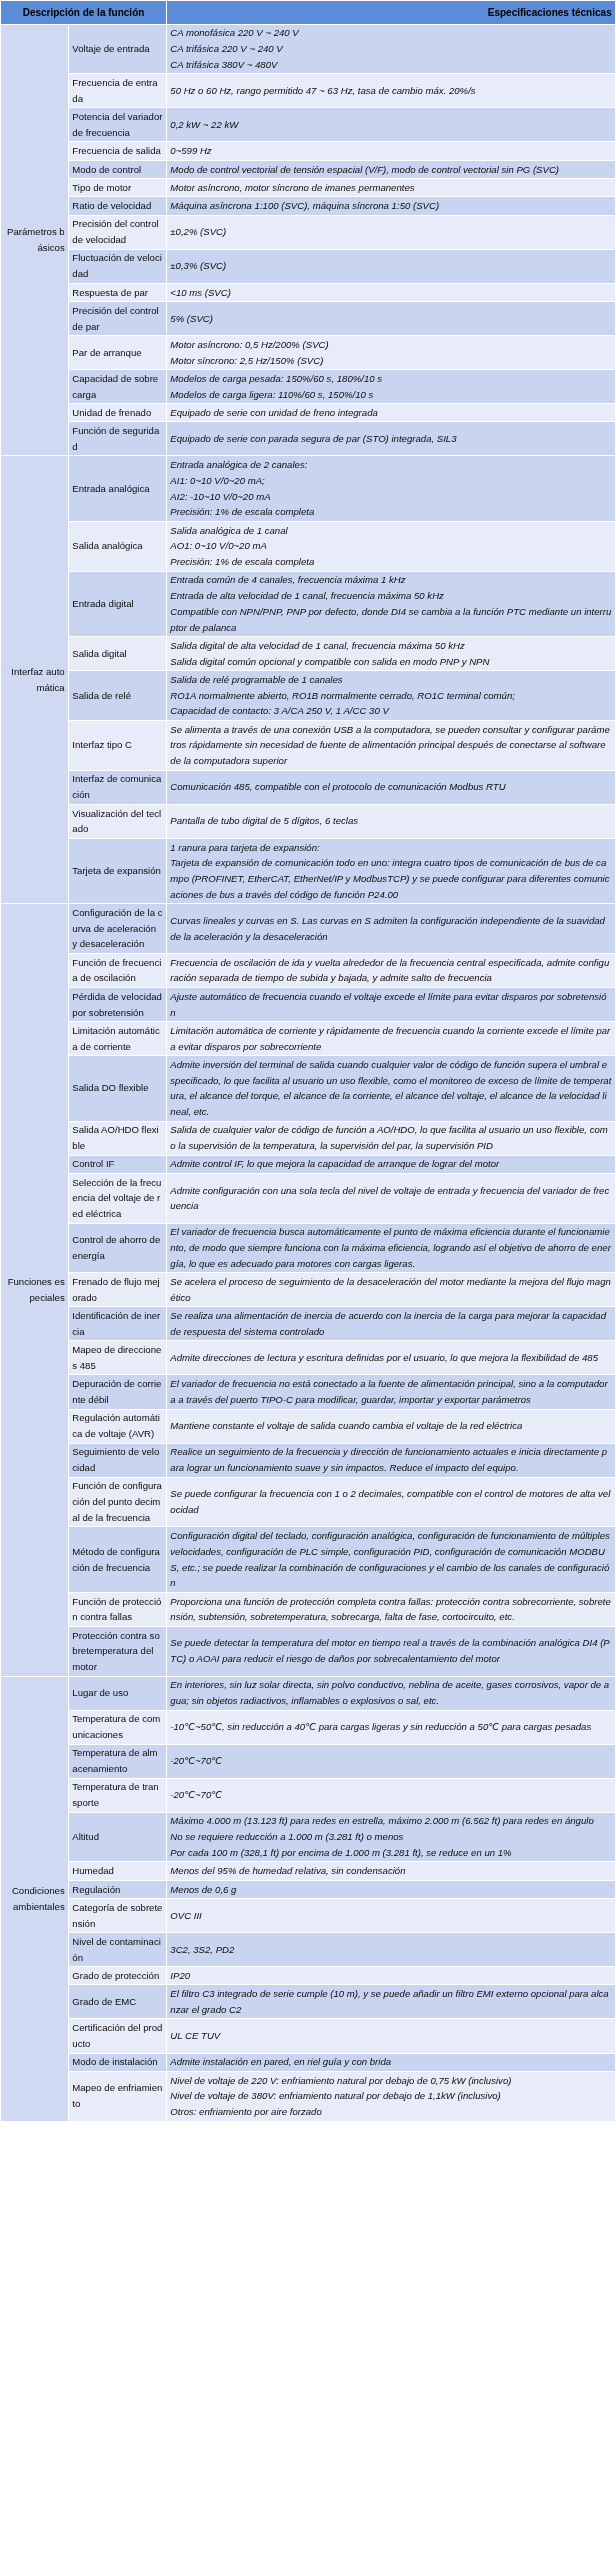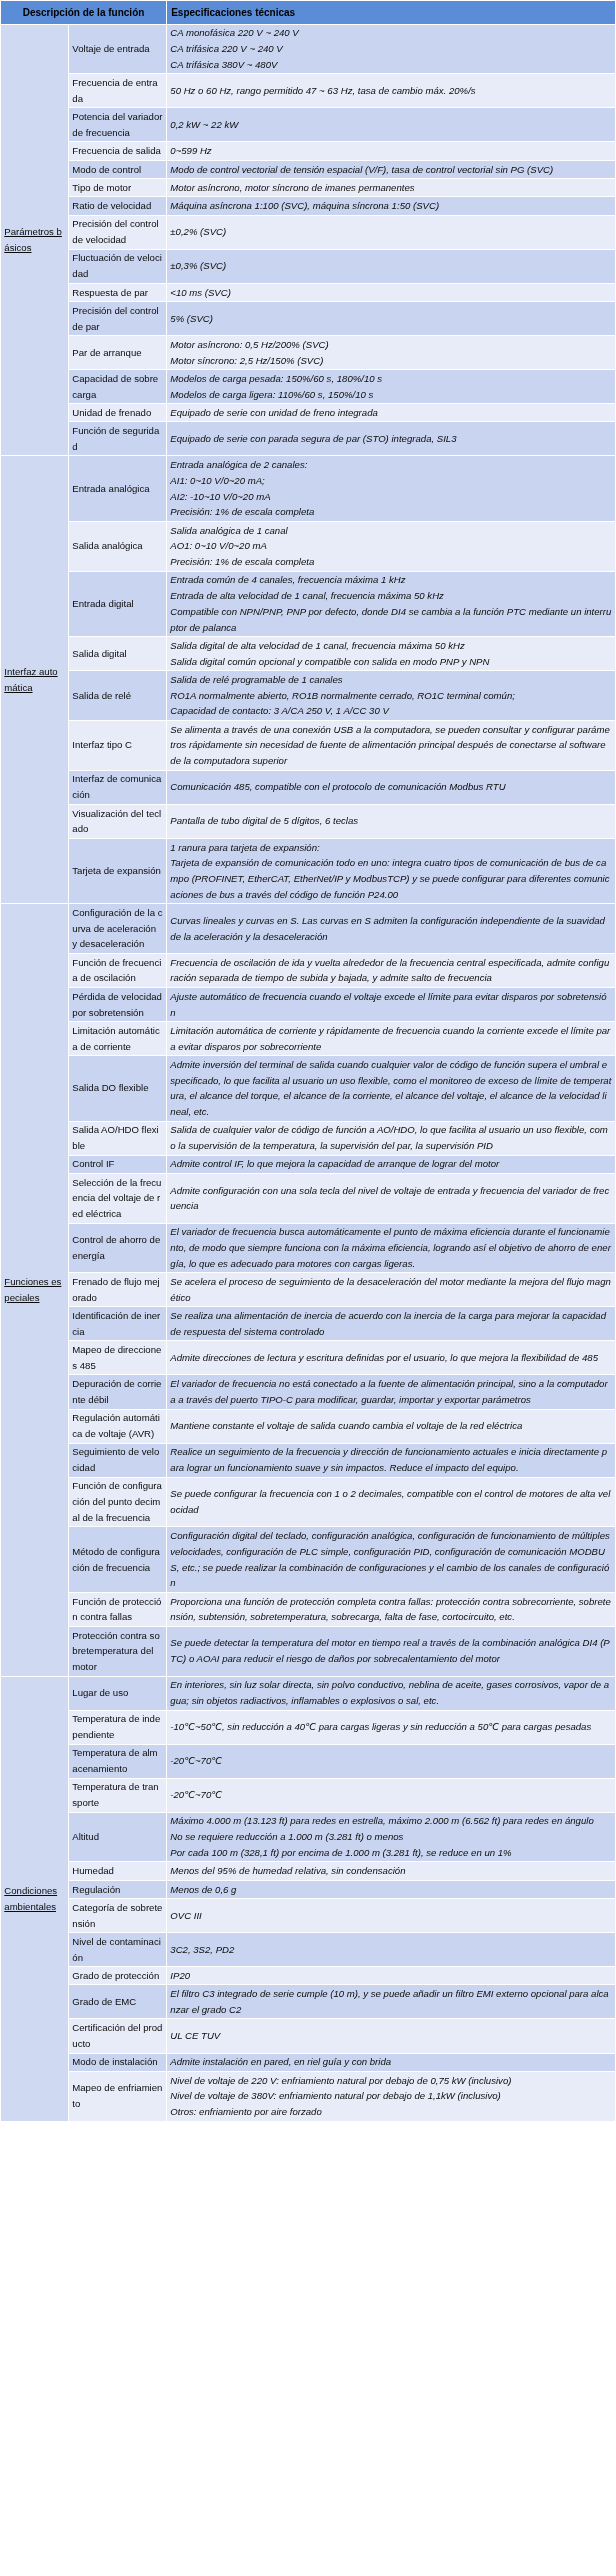--- a/index.html
+++ b/index.html
@@ -23,32 +23,31 @@
   }
   th{
     background:var(--header-bg);
     color:#000;
     font-size:10px;
     font-weight:bold;
     padding:5.8px 3.3px;
     vertical-align:middle;
   }
   th.h-fn{text-align:center;}
-  th.h-sp{text-align:left;padding-left:4.2px;}
+  th.h-sp{text-align:right;padding-left:4.2px;}
   td{
     font-size:9.6px;
     line-height:1.64;
     vertical-align:middle;
     word-break:break-all;
     padding:0.8px 3.3px;
   }
   td.cat{
     background:var(--cat-bg);
-    text-align:left;
-    text-decoration:underline;
+    text-align:right;
   }
   td.sp{white-space:pre-wrap;font-style:italic;}
   tr .dark{background:var(--row-dark);}
   tr .light{background:var(--row-light);}
 </style>
 </head>
 <body>
 
 <div class="page">
   <table class="specs">
@@ -78,21 +77,21 @@
         <tr>
           <td class="fn dark">Potencia del variador de frecuencia</td>
           <td class="sp dark">0,2 kW ~ 22 kW</td>
         </tr>
         <tr>
           <td class="fn light">Frecuencia de salida</td>
           <td class="sp light">0~599 Hz</td>
         </tr>
         <tr>
           <td class="fn dark">Modo de control</td>
-          <td class="sp dark">Modo de control vectorial de tensión espacial (V/F), tasa de control vectorial sin PG (SVC)</td>
+          <td class="sp dark">Modo de control vectorial de tensión espacial (V/F), modo de control vectorial sin PG (SVC)</td>
         </tr>
         <tr>
           <td class="fn light">Tipo de motor</td>
           <td class="sp light">Motor asíncrono, motor síncrono de imanes permanentes</td>
         </tr>
         <tr>
           <td class="fn dark">Ratio de velocidad</td>
           <td class="sp dark">Máquina asíncrona 1:100 (SVC), máquina síncrona 1:50 (SVC)</td>
         </tr>
         <tr>
@@ -253,21 +252,21 @@
         <tr>
           <td class="fn dark">Protección contra sobretemperatura del motor</td>
           <td class="sp dark">Se puede detectar la temperatura del motor en tiempo real a través de la combinación analógica DI4 (PTC) o AOAI para reducir el riesgo de daños por sobrecalentamiento del motor</td>
         </tr>
         <tr>
           <td class="cat" rowspan="14">Condiciones ambientales</td>
           <td class="fn dark">Lugar de uso</td>
           <td class="sp dark">En interiores, sin luz solar directa, sin polvo conductivo, neblina de aceite, gases corrosivos, vapor de agua; sin objetos radiactivos, inflamables o explosivos o sal, etc.</td>
         </tr>
         <tr>
-          <td class="fn light">Temperatura de independiente</td>
+          <td class="fn light">Temperatura de comunicaciones</td>
           <td class="sp light">-10℃~50℃, sin reducción a 40℃ para cargas ligeras y sin reducción a 50℃ para cargas pesadas</td>
         </tr>
         <tr>
           <td class="fn dark">Temperatura de almacenamiento</td>
           <td class="sp dark">-20℃~70℃</td>
         </tr>
         <tr>
           <td class="fn light">Temperatura de transporte</td>
           <td class="sp light">-20℃~70℃</td>
         </tr>

